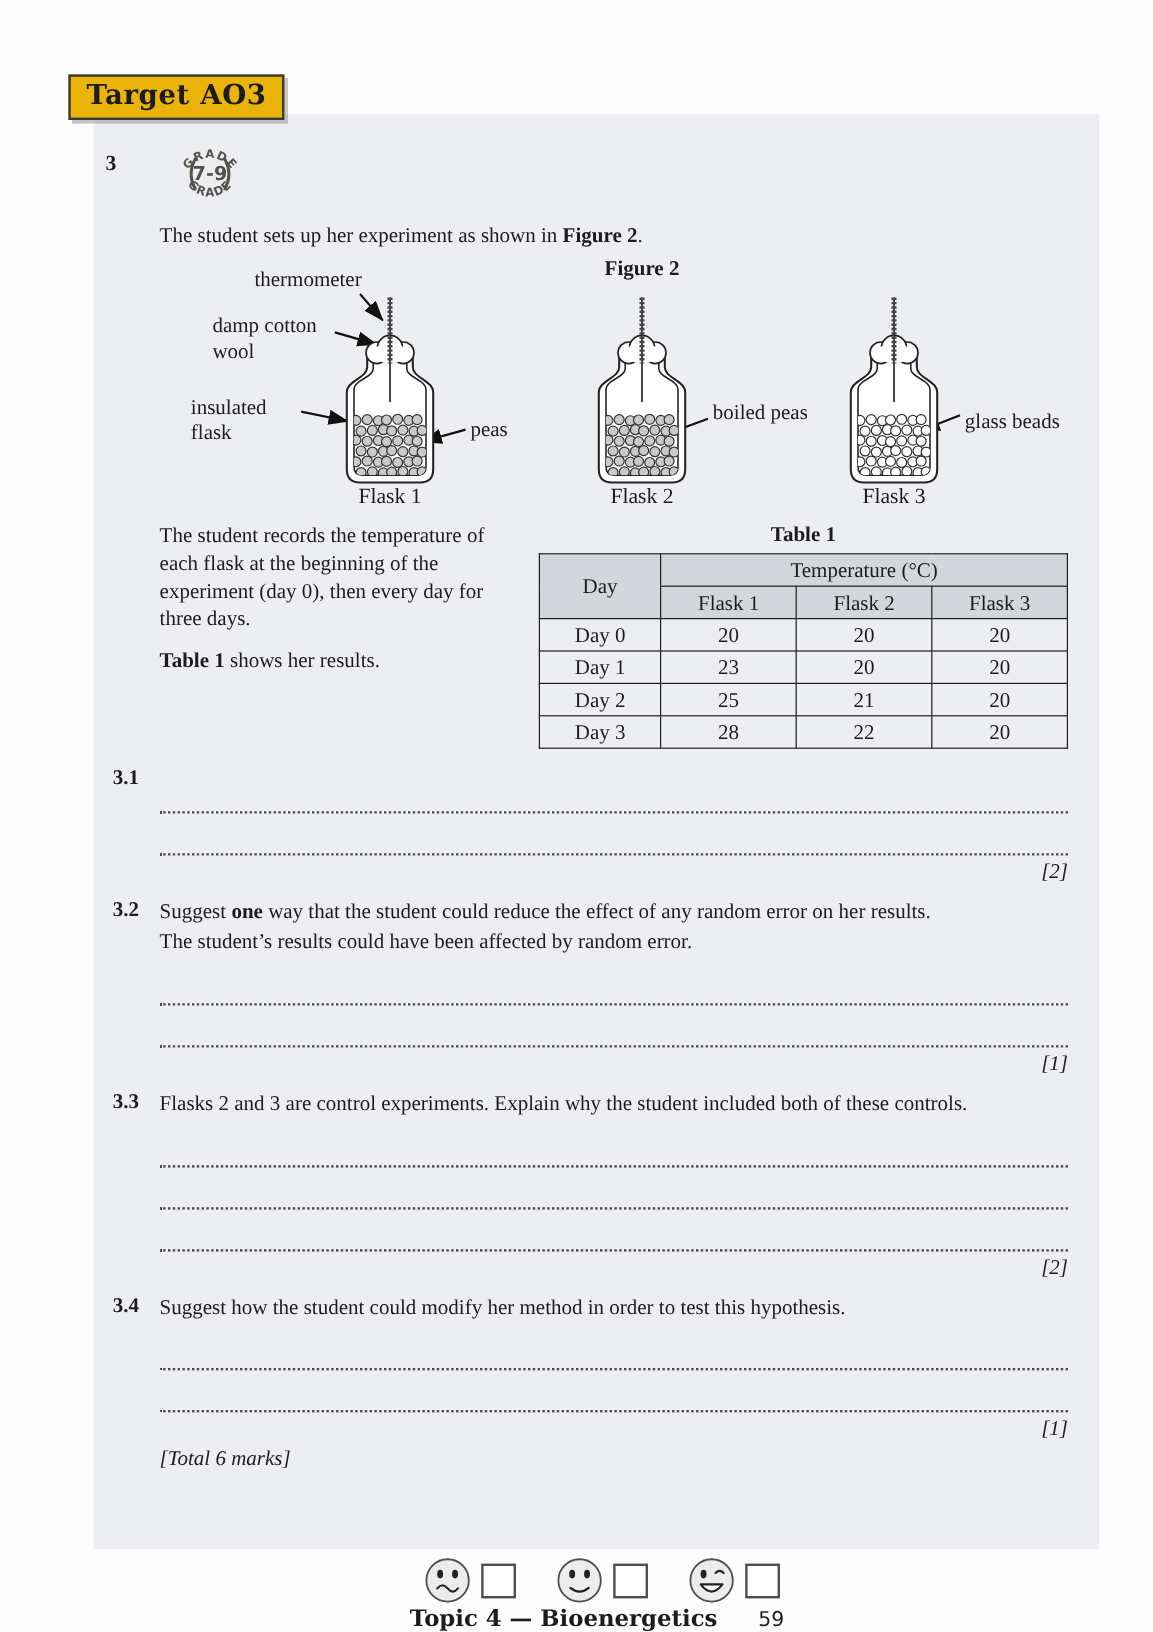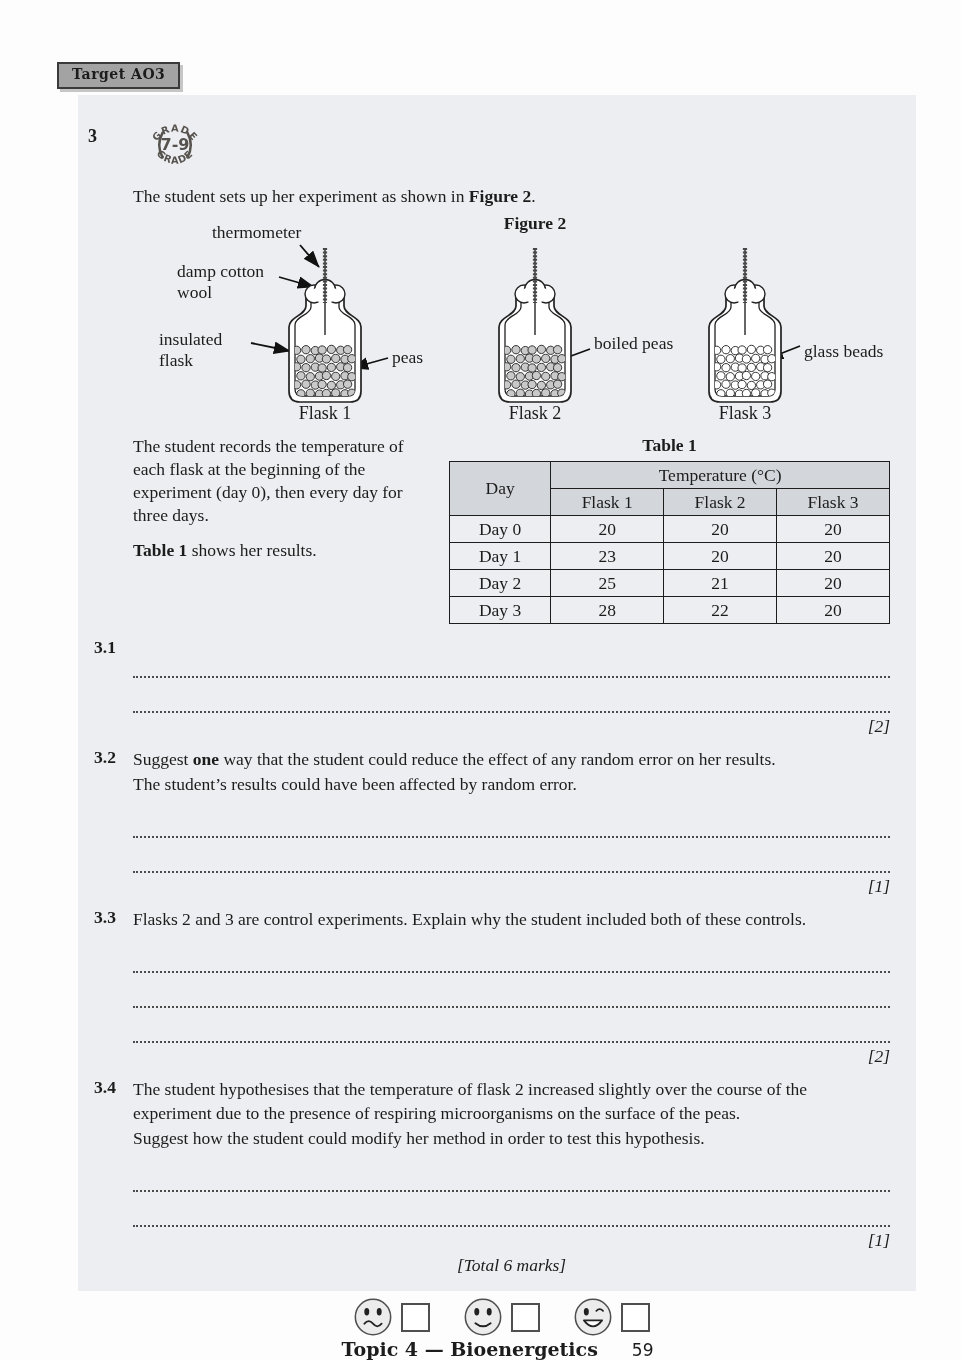--- a/index.html
+++ b/index.html
@@ -5,23 +5,23 @@
   * { box-sizing: border-box; }
   html,body { margin:0; padding:0; }
   body {
     width:961px; height:1360px; position:relative;
     background:#fdfdfd; color:#1c1c1c;
     font-family:"Liberation Serif", serif; font-size:17.5px;
     overflow:hidden;
   }
   .target-box {
     position:absolute; left:57px; top:62px; z-index:3;
-    background:#a3a3a3; border:2px solid #3a3a3a;
+    background:#eab308; border:2px solid #3a3a3a;
     padding:2px 13px 5px;
-    font-family:"DejaVu Serif", serif; font-weight:bold; font-size:14px;
+    font-family:"DejaVu Serif", serif; font-weight:bold; font-size:23px;
     box-shadow:3px 3px 0 rgba(130,130,130,.45);
     letter-spacing:.5px;
   }
   .panel {
     position:absolute; left:78px; top:95px; width:838px; height:1196px;
     background:#edeef1; padding:20px 26px 0 55px;
   }
   
   .q3-row { position:relative; display:flex; align-items:flex-start; }
   .q-num-main { position:absolute; left:-45px; top:11px; font-weight:bold; font-size:18px; }
@@ -53,21 +53,21 @@
   }
   table.results th.hdr { background:#d3d6da; }
   th.corner { width:23%; }
   
   .q-block { position:relative; margin-top:10px; }
   .q-block .q-num { position:absolute; left:-39px; top:0; font-weight:bold; }
   .q-text { line-height:1.42; margin:0; }
   .answer-line { border-bottom:2.2px dotted #4b4b4b; height:35px; }
   .answer-lines .answer-line:first-child { height:41px; }
   .marks { text-align:right; font-style:italic; margin-top:3px; line-height:1.2; }
-  .total-marks { text-align:center; font-style:italic; margin-top:4px; line-height:1.2; }
+  .total-marks { text-align:left; font-style:italic; margin-top:4px; line-height:1.2; }
   
   .footer {
     position:absolute; left:78px; top:1296px; width:838px;
     display:flex; justify-content:space-between; align-items:center;
     padding-left:7px;
     flex-direction:column;
   }
   .smiley-row { display:flex; gap:32px; }
   .smiley-group { display:flex; gap:7px; align-items:center; }
   .checkbox { width:29px; height:29px; border:2px solid #4f4f4f; background:#fff; }
@@ -374,21 +374,20 @@
     <div class="answer-lines">
         <div class="answer-line"></div>
         <div class="answer-line"></div>
         <div class="answer-line"></div>
       </div>
     <div class="marks">[2]</div>
   </div>
 
   <div class="q-block">
     <span class="q-num">3.4</span>
-    <p class="q-text">The student hypothesises that the temperature of flask 2 increased slightly over the course of the experiment due to the presence of respiring microorganisms on the surface of the peas.</p>
     <p class="q-text">Suggest how the student could modify her method in order to test this hypothesis.</p>
     <div class="answer-lines">
         <div class="answer-line"></div>
         <div class="answer-line"></div>
       </div>
     <div class="marks">[1]</div>
     <div class="total-marks">[Total 6 marks]</div>
   </div>
 </div>
 

